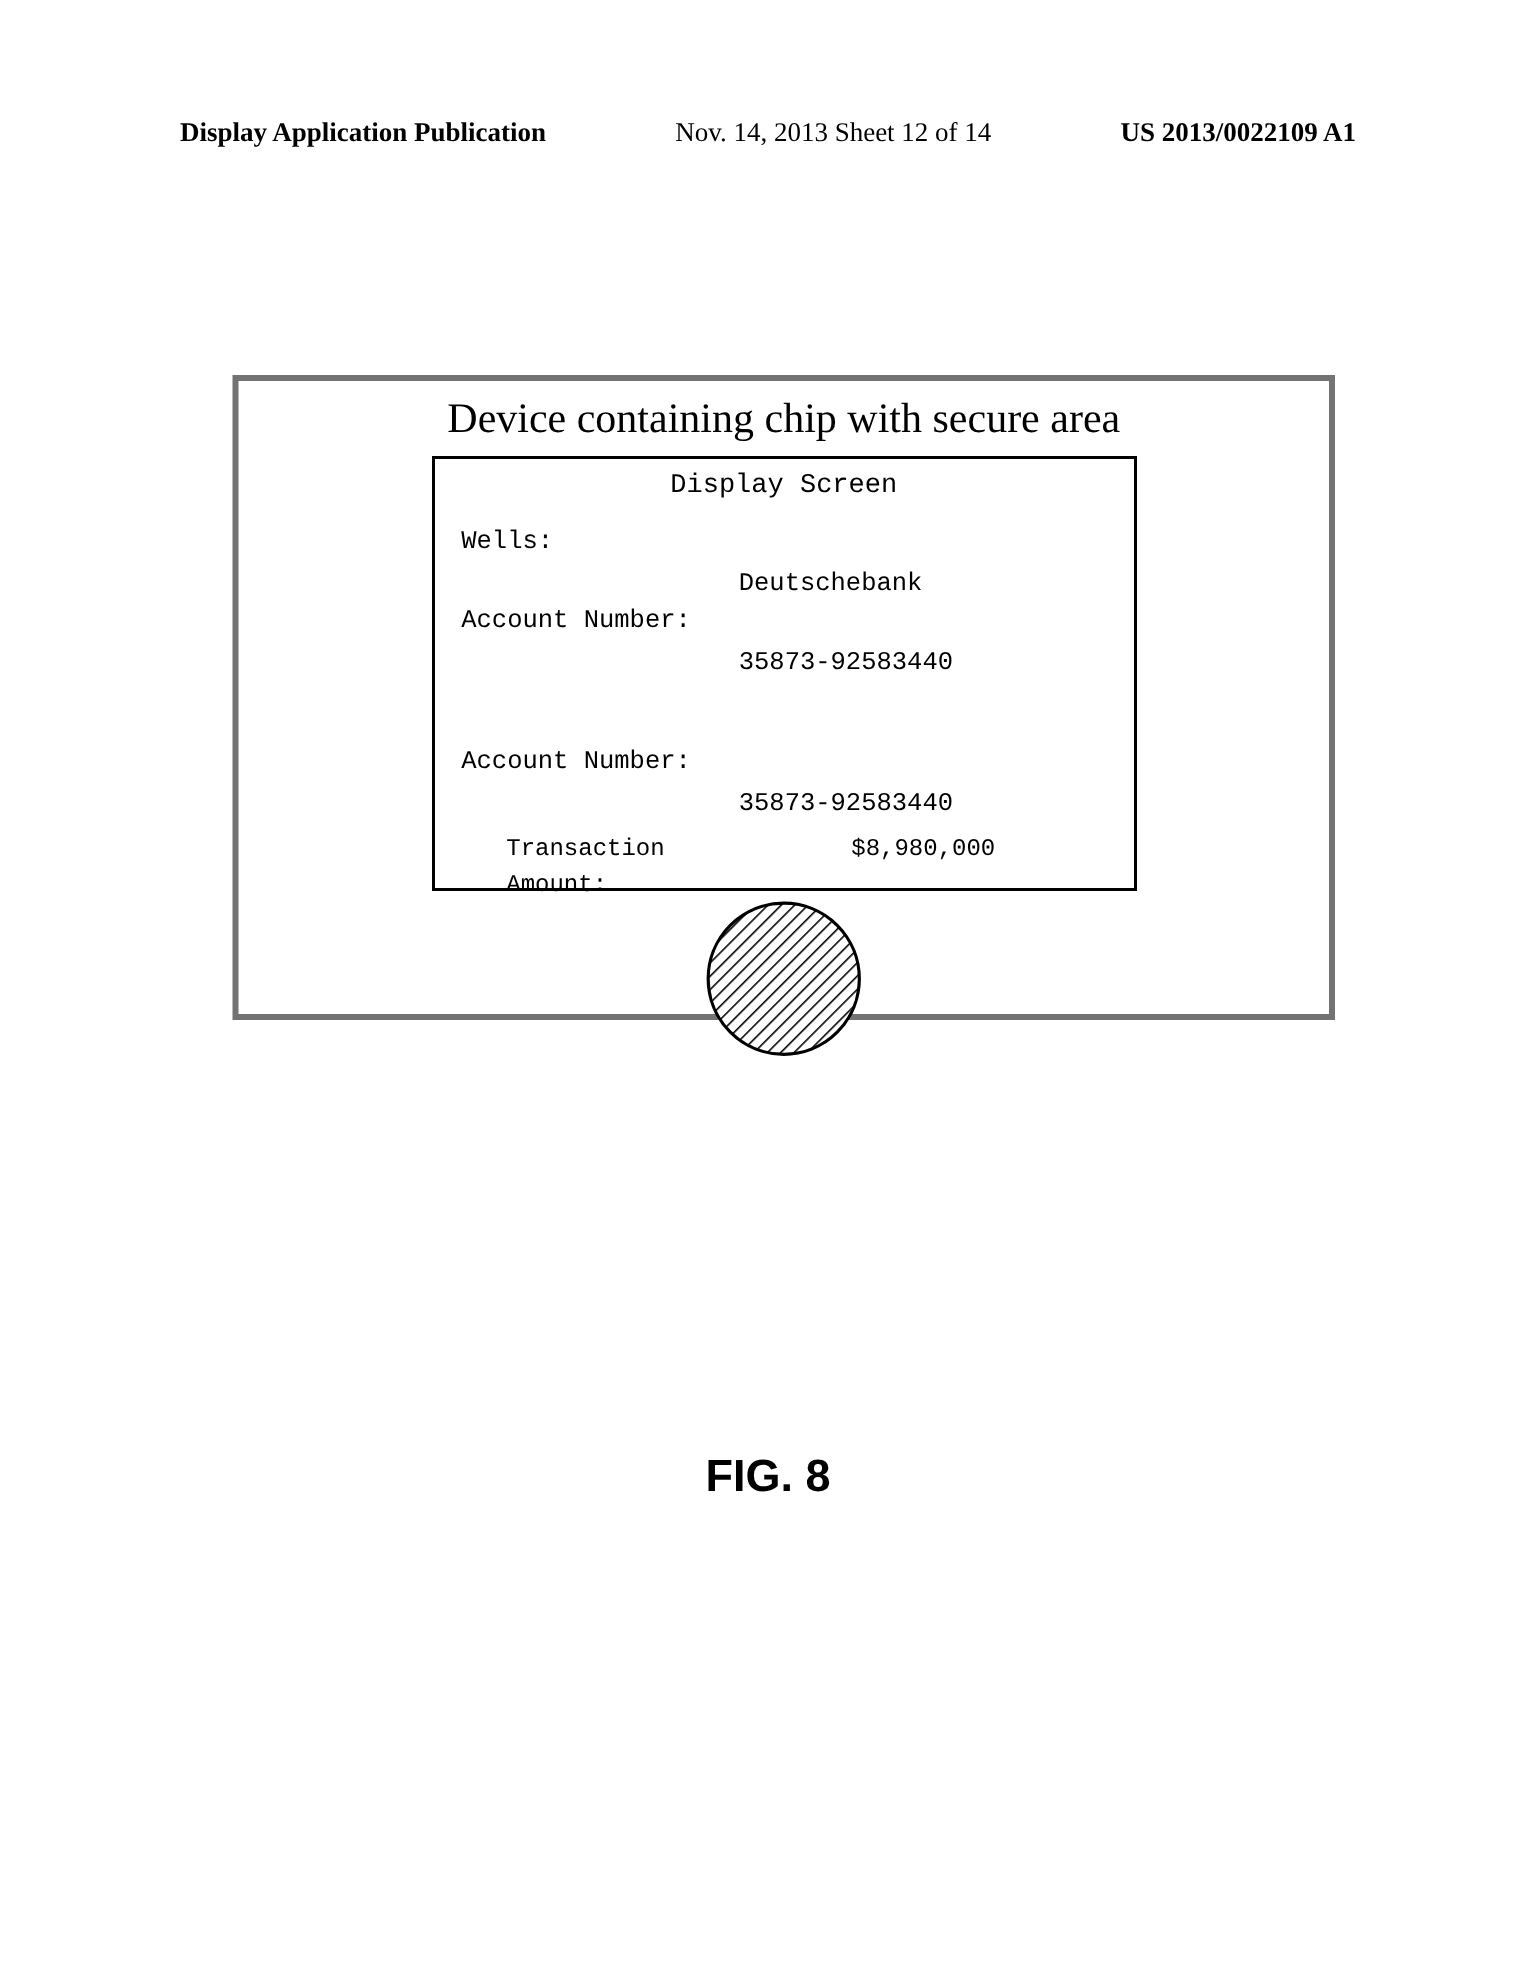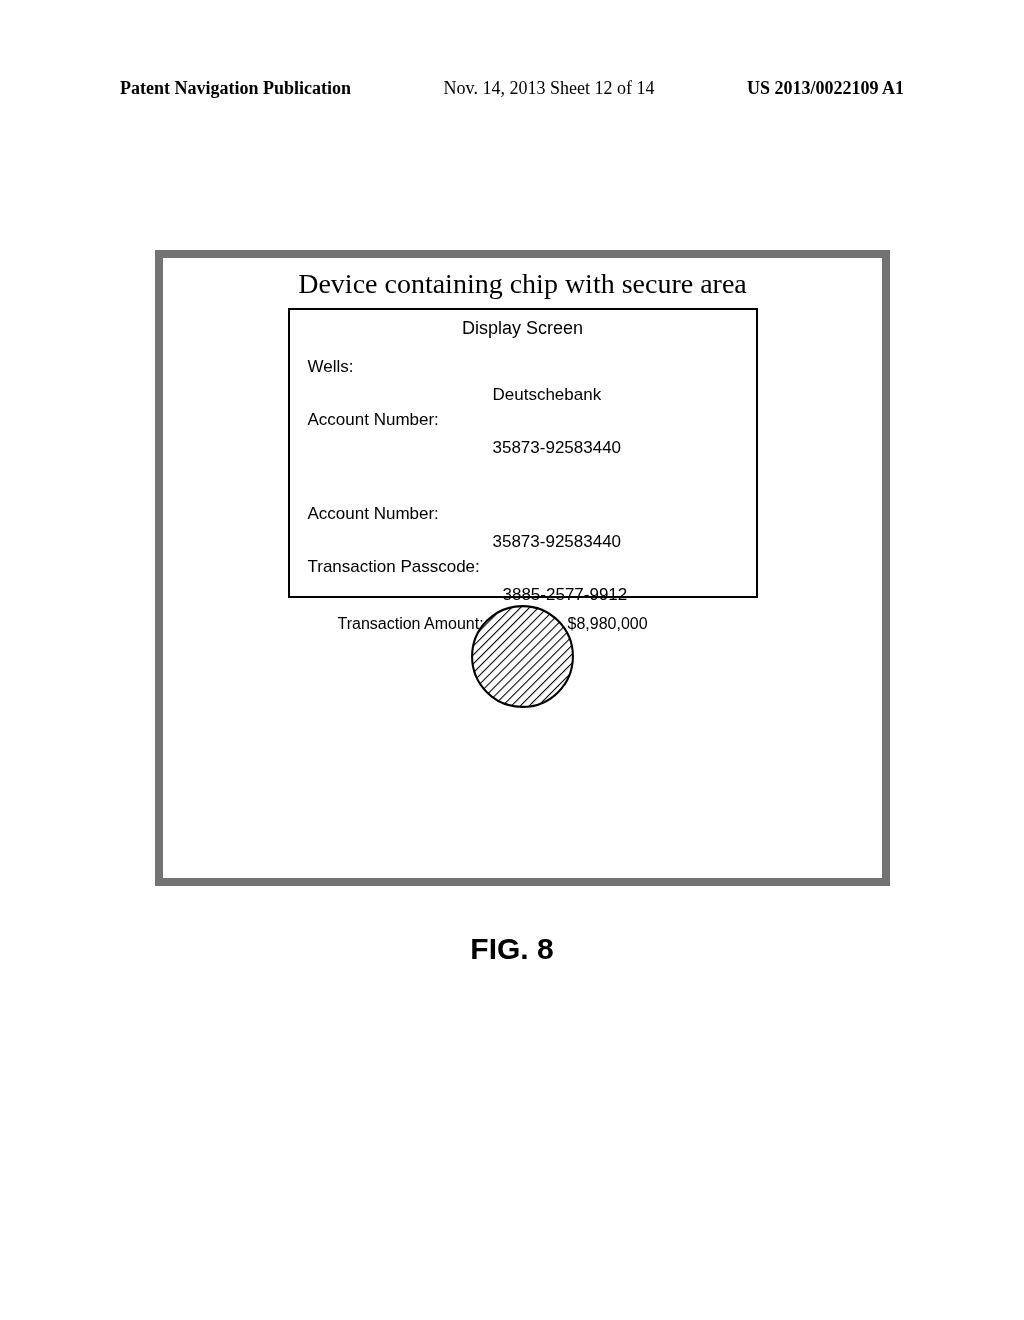--- a/index.html
+++ b/index.html
@@ -24,36 +24,36 @@
   }
   .header .left { font-weight: bold; }
   .header .center { }
   .header .right { font-weight: bold; }
 
   .device-box {
     position: absolute;
     top: 250px;
     left: 155px;
     width: 735px;
-    height: 636px;
-    border: 8px solid #737373;
+    height: 430px;
+    border: 4px solid #737373;
   }
   .device-title {
     text-align: center;
     font-size: 28px;
     margin-top: 10px;
     font-family: "Times New Roman", Times, serif;
   }
   .display-screen {
     margin: 8px auto 0 auto;
     width: 470px;
     height: 290px;
     border: 2px solid #000;
     padding: 8px 18px;
-    font-family: Liberation Sans, sans-serif;
+    font-family: Liberation Mono, monospace;
   }
   .screen-title {
     text-align: center;
     font-size: 18px;
     margin-bottom: 16px;
   }
   .row {
     display: flex;
     font-size: 17px;
     line-height: 1.45;
@@ -82,34 +82,34 @@
     justify-content: center;
     margin-top: 6px;
   }
   .nav-button {
     width: 105px;
     height: 105px;
   }
 
   .fig-label {
     position: absolute;
-    top: 932px;
+    top: 968px;
     left: 0;
     right: 0;
     text-align: center;
     font-size: 30px;
     font-weight: bold;
     font-family: Arial, Helvetica, sans-serif;
   }
 </style>
 </head>
 <body>
 
 <div class="header">
-  <span class="left">Patent Navigation Publication</span>
+  <span class="left">Display Application Publication</span>
   <span class="center">Nov. 14, 2013  Sheet 12 of 14</span>
   <span class="right">US 2013/0022109 A1</span>
 </div>
 
 <div class="device-box">
   <div class="device-title">Device containing chip with secure area</div>
 
   <div class="display-screen">
     <div class="screen-title">Display Screen</div>
 
@@ -124,24 +124,20 @@
 
     <div class="gap"></div>
 
 
     <div class="gap-sm"></div>
 
     <div class="row">
       <span class="lab">Account Number:</span>
       <span class="val">35873-92583440</span>
     </div>
-    <div class="row">
-      <span class="lab" style="width:195px">Transaction Passcode:</span>
-      <span class="val">3885-2577-9912</span>
-    </div>
     <div class="txn-row">
       <span class="lab">Transaction Amount:</span>
       <span class="val">$8,980,000</span>
     </div>
   </div>
 
   <div class="nav-button-wrap">
     <svg class="nav-button" viewBox="0 0 100 100">
       <defs>
         <pattern id="hatch" patternUnits="userSpaceOnUse" width="6" height="6" patternTransform="rotate(45)">

